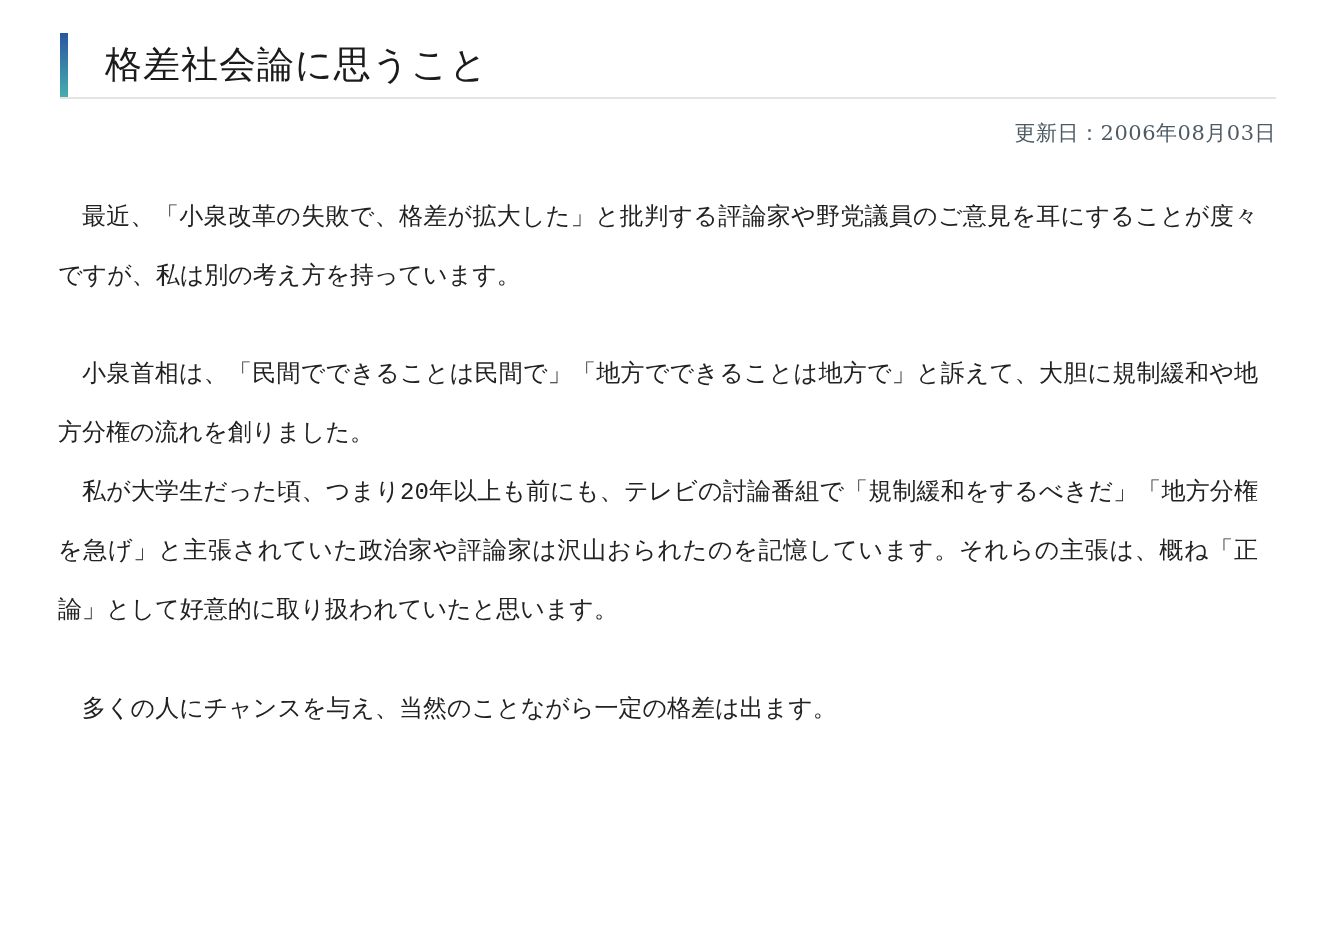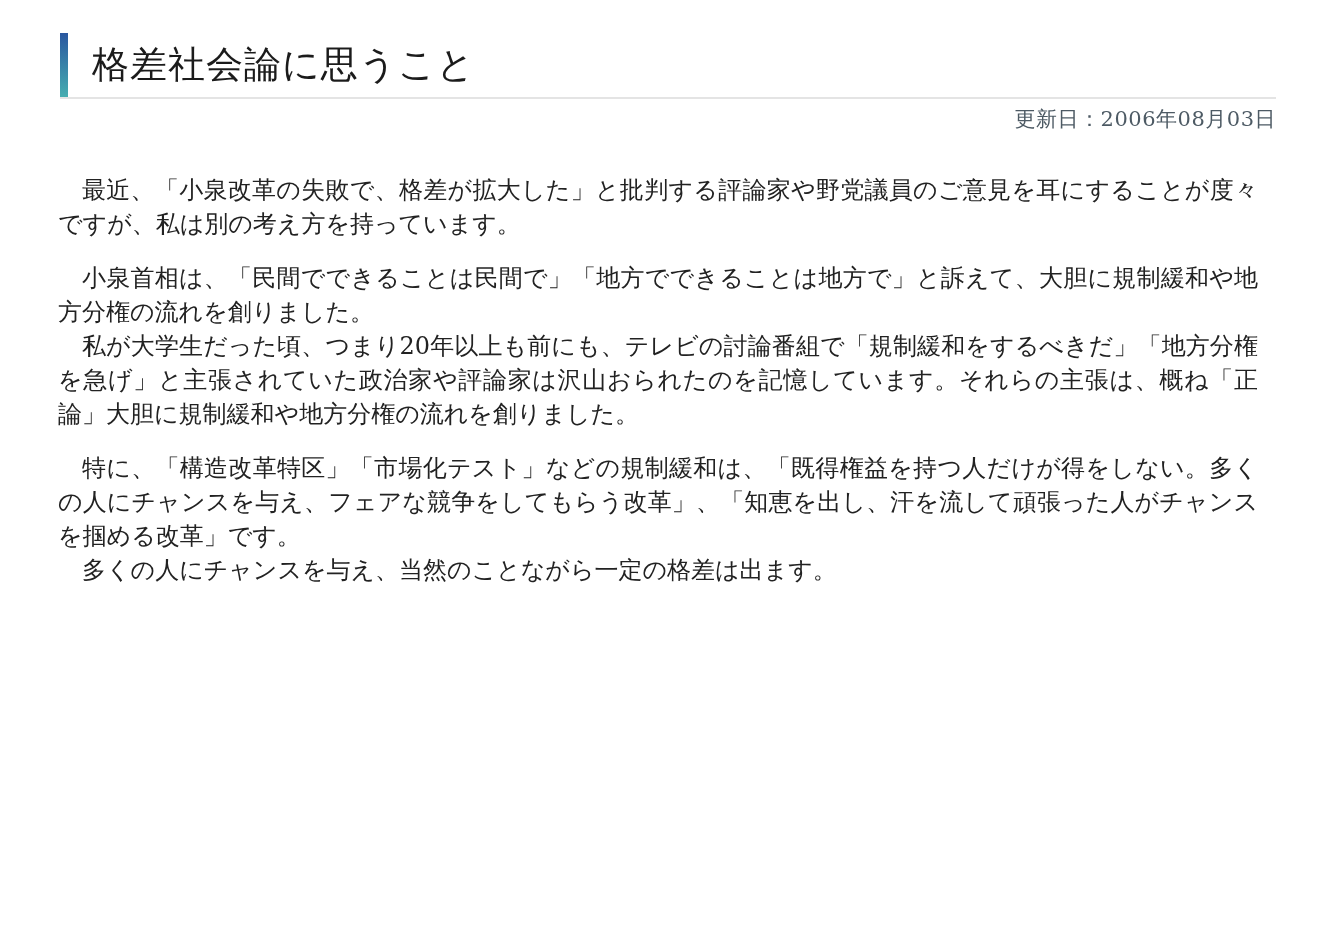--- a/index.html
+++ b/index.html
@@ -25,51 +25,52 @@
     align-items: stretch;
     height: 64px;
     margin: 33px 64px 0 60px;
   }
   .accent-bar {
     width: 8px;
     flex: 0 0 8px;
     background: linear-gradient(to bottom, #2a579f 0%, #2e6ca8 45%, #46adb0 100%);
   }
   .page-title {
-    margin: 0 0 0 24px;
+    margin: 0 0 0 37px;
     font-size: 37px;
     line-height: 64px;
     font-weight: normal;
     color: #1b1b1b;
     letter-spacing: 1px;
     white-space: nowrap;
   }
   .divider {
     height: 2px;
     background: #e4e4e4;
     margin: 0 64px 0 60px;
   }
   .date-row {
-    margin: 6px 64px 0 60px;
+    margin: 20px 64px 0 60px;
     text-align: right;
     font-size: 21px;
     line-height: 28px;
     color: #4d5a64;
     letter-spacing: 0.5px;
   }
   
   .article {
     margin: 40px 82px 0 58px;
     font-size: 24px;
-    line-height: 34px;
+    line-height: 59px;
     color: #222222;
     text-align: justify;
   }
   .paragraph-group + .paragraph-group {
-    margin-top: 20px;
+    margin-top: 40px;
+    font-family: Liberation Mono, monospace;
   }
   .article p {
     margin: 0;
     text-indent: 1em;
   }
 </style>
 </head>
 <body>
 
 <div class="page">
@@ -85,21 +86,20 @@
     </div>
   </header>
 
   <main class="article">
 
   <div class="paragraph-group">
         <p>最近、「小泉改革の失敗で、格差が拡大した」と批判する評論家や野党議員のご意見を耳にすることが度々ですが、私は別の考え方を持っています。</p>
       </div>
       <div class="paragraph-group">
         <p>小泉首相は、「民間でできることは民間で」「地方でできることは地方で」と訴えて、大胆に規制緩和や地方分権の流れを創りました。</p>
-        <p>私が大学生だった頃、つまり20年以上も前にも、テレビの討論番組で「規制緩和をするべきだ」「地方分権を急げ」と主張されていた政治家や評論家は沢山おられたのを記憶しています。それらの主張は、概ね「正論」大胆に規制緩和や地方分権の流れを創りました。</p>
+        <p>私が大学生だった頃、つまり20年以上も前にも、テレビの討論番組で「規制緩和をするべきだ」「地方分権を急げ」と主張されていた政治家や評論家は沢山おられたのを記憶しています。それらの主張は、概ね「正論」として好意的に取り扱われていたと思います。</p>
       </div>
       <div class="paragraph-group">
-        <p>特に、「構造改革特区」「市場化テスト」などの規制緩和は、「既得権益を持つ人だけが得をしない。多くの人にチャンスを与え、フェアな競争をしてもらう改革」、「知恵を出し、汗を流して頑張った人がチャンスを掴める改革」です。</p>
         <p>多くの人にチャンスを与え、当然のことながら一定の格差は出ます。</p>
       </div>
     </main>
 
 </div>
 
 </body></html>

